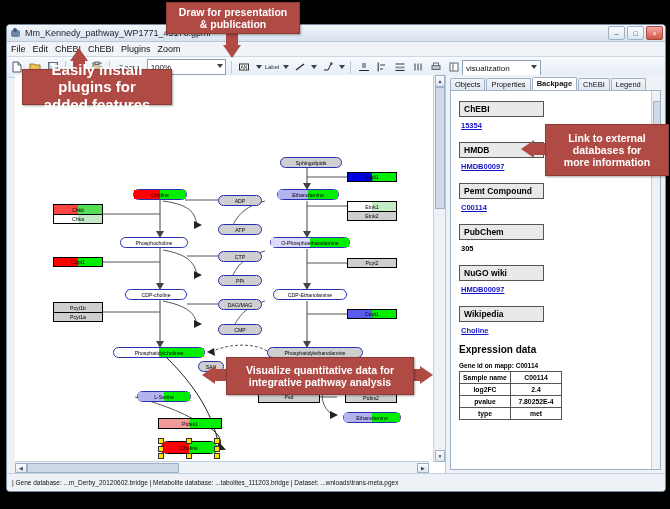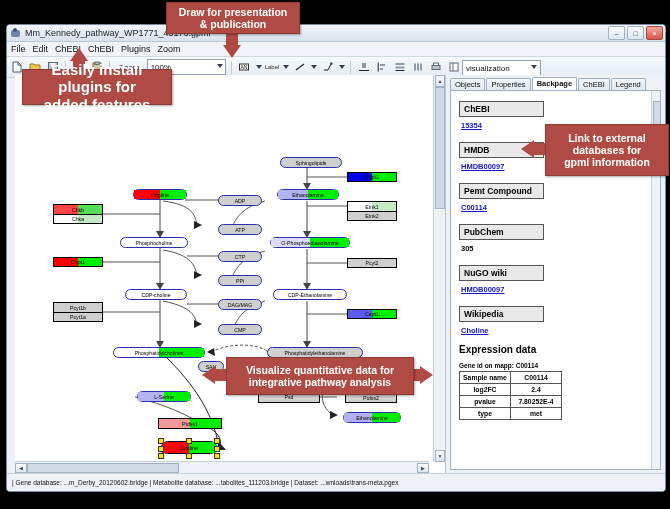--- a/index.html
+++ b/index.html
@@ -588,21 +588,21 @@
   <div class="callout" style="left:22px;top:69px;width:148px;height:34px;font-size:15px;white-space:pre-line;">
     <span>Easily install plugins for
 added features</span>
   </div>
   <div class="stem" style="left:73px;top:60px;width:12px;height:10px;"></div>
   <div class="arrow arr-up" style="left:70px;top:48px;"></div>
 
   <div class="callout" style="left:545px;top:124px;width:122px;height:50px;font-size:10.5px;white-space:pre-line;">
     <span>Link  to external
 databases  for
-gpml information</span>
+more information</span>
   </div>
   <div class="stem" style="left:534px;top:143px;width:12px;height:12px;"></div>
   <div class="arrow arr-left" style="left:521px;top:140px;"></div>
 
   <div class="callout" style="left:226px;top:357px;width:186px;height:36px;font-size:10.5px;white-space:pre-line;">
     <span>Visualize quantitative data  for
 integrative pathway analysis</span>
   </div>
   <div class="stem" style="left:215px;top:369px;width:12px;height:12px;"></div>
   <div class="arrow arr-left" style="left:202px;top:366px;"></div>

